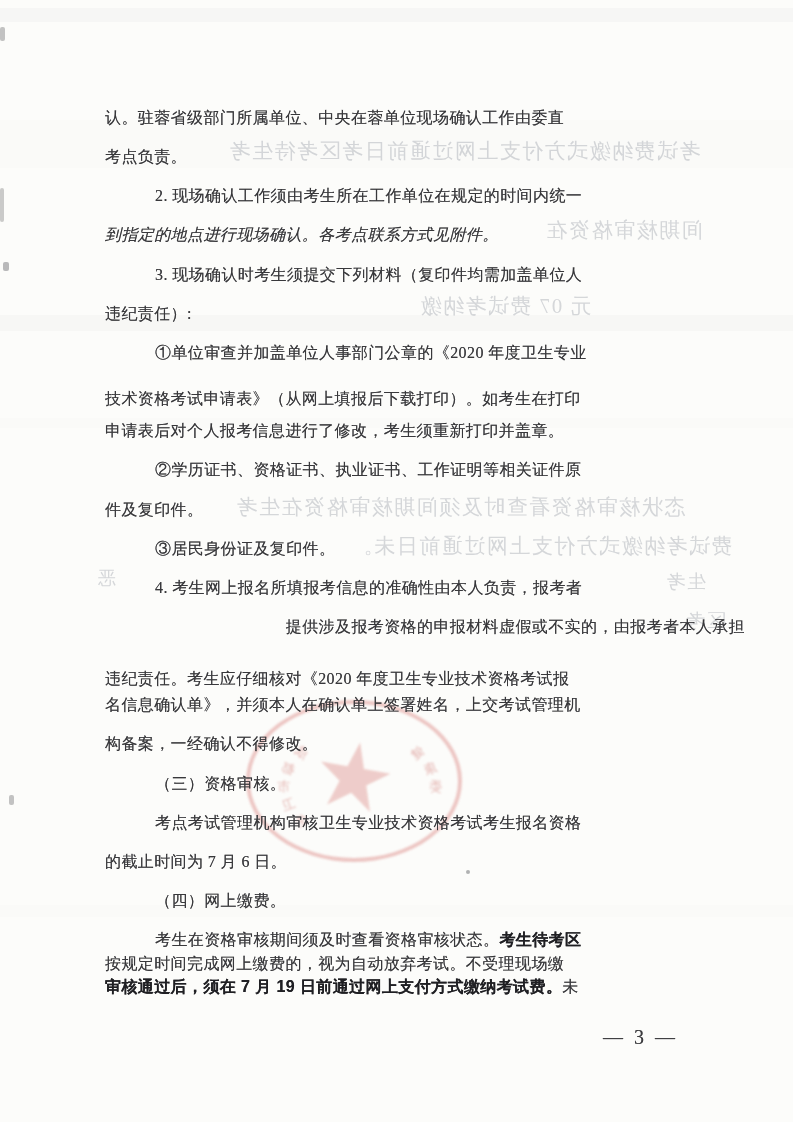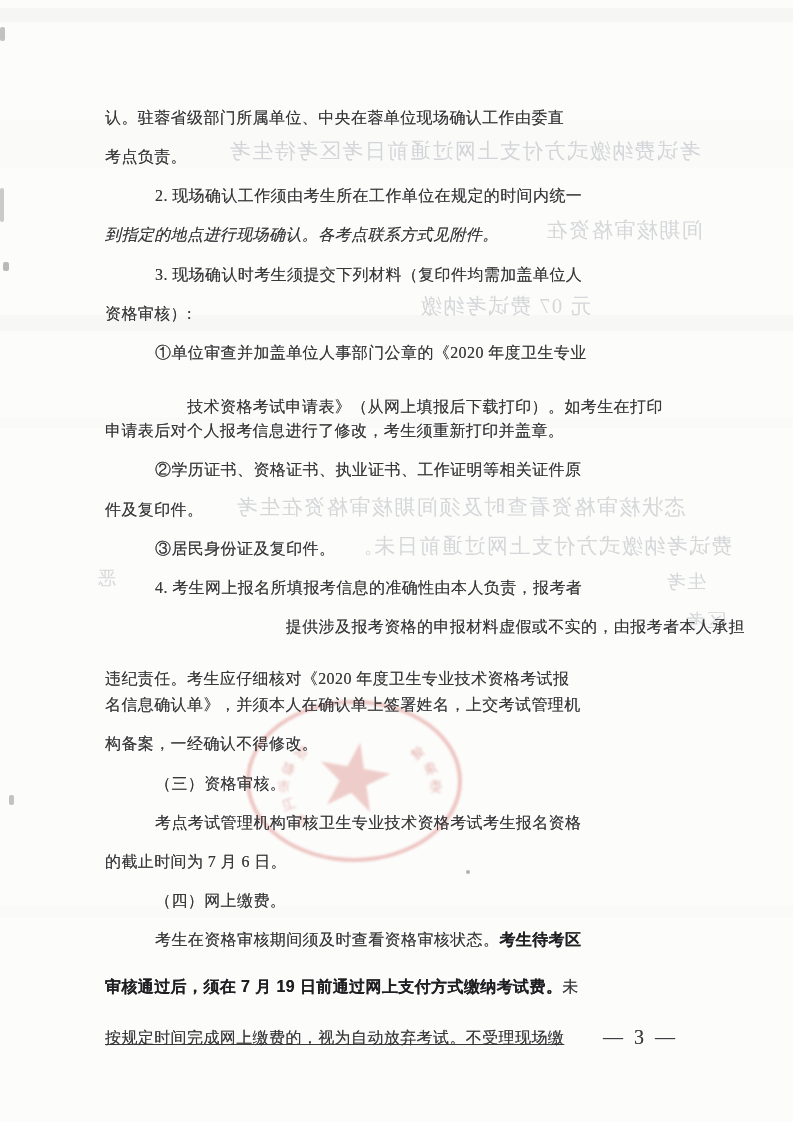--- a/index.html
+++ b/index.html
@@ -97,35 +97,35 @@
       <div class="bleed" style="left: 665px; top: 569px; font-size: 19px;">生考</div>
       <div class="bleed" style="left: 685px; top: 608px; font-size: 19px;">区考</div>
     </div>
 
   <div id="text-layer">
       <div class="line" style="top: 104px;"><span class="seg">认。驻蓉省级部门所属单位、中央在蓉单位现场确认工作由委直</span></div>
       <div class="line" style="top: 143.15px;"><span class="seg">考点负责。</span></div>
       <div class="line indent" style="top: 182.3px;"><span class="seg">2. 现场确认工作须由考生所在工作单位在规定的时间内统一</span></div>
       <div class="line" style="top: 221.45px; font-style: italic;"><span class="seg">到指定的地点进行现场确认。各考点联系方式见附件。</span></div>
       <div class="line indent" style="top: 260.6px;"><span class="seg">3. 现场确认时考生须提交下列材料（复印件均需加盖单位人</span></div>
-      <div class="line" style="top: 299.75px;"><span class="seg">资格审核）:</span></div>
+      <div class="line" style="top: 299.75px;"><span class="seg">违纪责任）:</span></div>
       <div class="line indent" style="top: 338.9px;"><span class="seg">①单位审查并加盖单位人事部门公章的《2020 年度卫生专业</span></div>
-      <div class="line" style="top: 393px; text-align: center;"><span class="seg">技术资格考试申请表》（从网上填报后下载打印）。如考生在打印</span></div>
+      <div class="line" style="top: 385px;"><span class="seg">技术资格考试申请表》（从网上填报后下载打印）。如考生在打印</span></div>
       <div class="line" style="top: 417.2px;"><span class="seg">申请表后对个人报考信息进行了修改，考生须重新打印并盖章。</span></div>
       <div class="line indent" style="top: 456.35px;"><span class="seg">②学历证书、资格证书、执业证书、工作证明等相关证件原</span></div>
       <div class="line" style="top: 495.5px; font-family: Liberation Serif, serif;"><span class="seg">件及复印件。</span></div>
       <div class="line indent" style="top: 534.65px;"><span class="seg">③居民身份证及复印件。</span></div>
       <div class="line indent" style="top: 573.8px;"><span class="seg">4. 考生网上报名所填报考信息的准确性由本人负责，报考者</span></div>
       <div class="line" style="top: 612.95px; text-align: right;"><span class="seg">提供涉及报考资格的申报材料虚假或不实的，由报考者本人承担</span></div>
       <div class="line" style="top: 652.1px; margin-top: 13px;"><span class="seg">违纪责任。考生应仔细核对《2020 年度卫生专业技术资格考试报</span></div>
       <div class="line" style="top: 691.25px;"><span class="seg">名信息确认单》，并须本人在确认单上签署姓名，上交考试管理机</span></div>
       <div class="line" style="top: 730.4px;"><span class="seg">构备案，一经确认不得修改。</span></div>
       <div class="line indent" style="top: 769.55px;"><span class="seg">（三）资格审核。</span></div>
       <div class="line indent" style="top: 808.7px;"><span class="seg">考点考试管理机构审核卫生专业技术资格考试考生报名资格</span></div>
       <div class="line" style="top: 847.85px;"><span class="seg">的截止时间为 7 月 6 日。</span></div>
       <div class="line indent" style="top: 887px;"><span class="seg">（四）网上缴费。</span></div>
       <div class="line indent" style="top: 926.15px;"><span class="seg">考生在资格审核期间须及时查看资格审核状态。</span><span class="seg b">考生待考区</span></div>
       <div class="line" style="top: 973px;"><span class="seg b">审核通过后，须在 7 月 19 日前通过网上支付方式缴纳考试费。</span><span class="seg">未</span></div>
-      <div class="line" style="top: 1024px; text-decoration: underline;"><span class="seg">按规定时间完成网上缴费的，视为自动放弃考试。不受理现场缴</span></div>
+      <div class="line" style="top: 950px;"><span class="seg">按规定时间完成网上缴费的，视为自动放弃考试。不受理现场缴</span></div>
     </div>
 
   <div class="pagenum">— 3 —</div>
 </div>
 
 </body></html>

